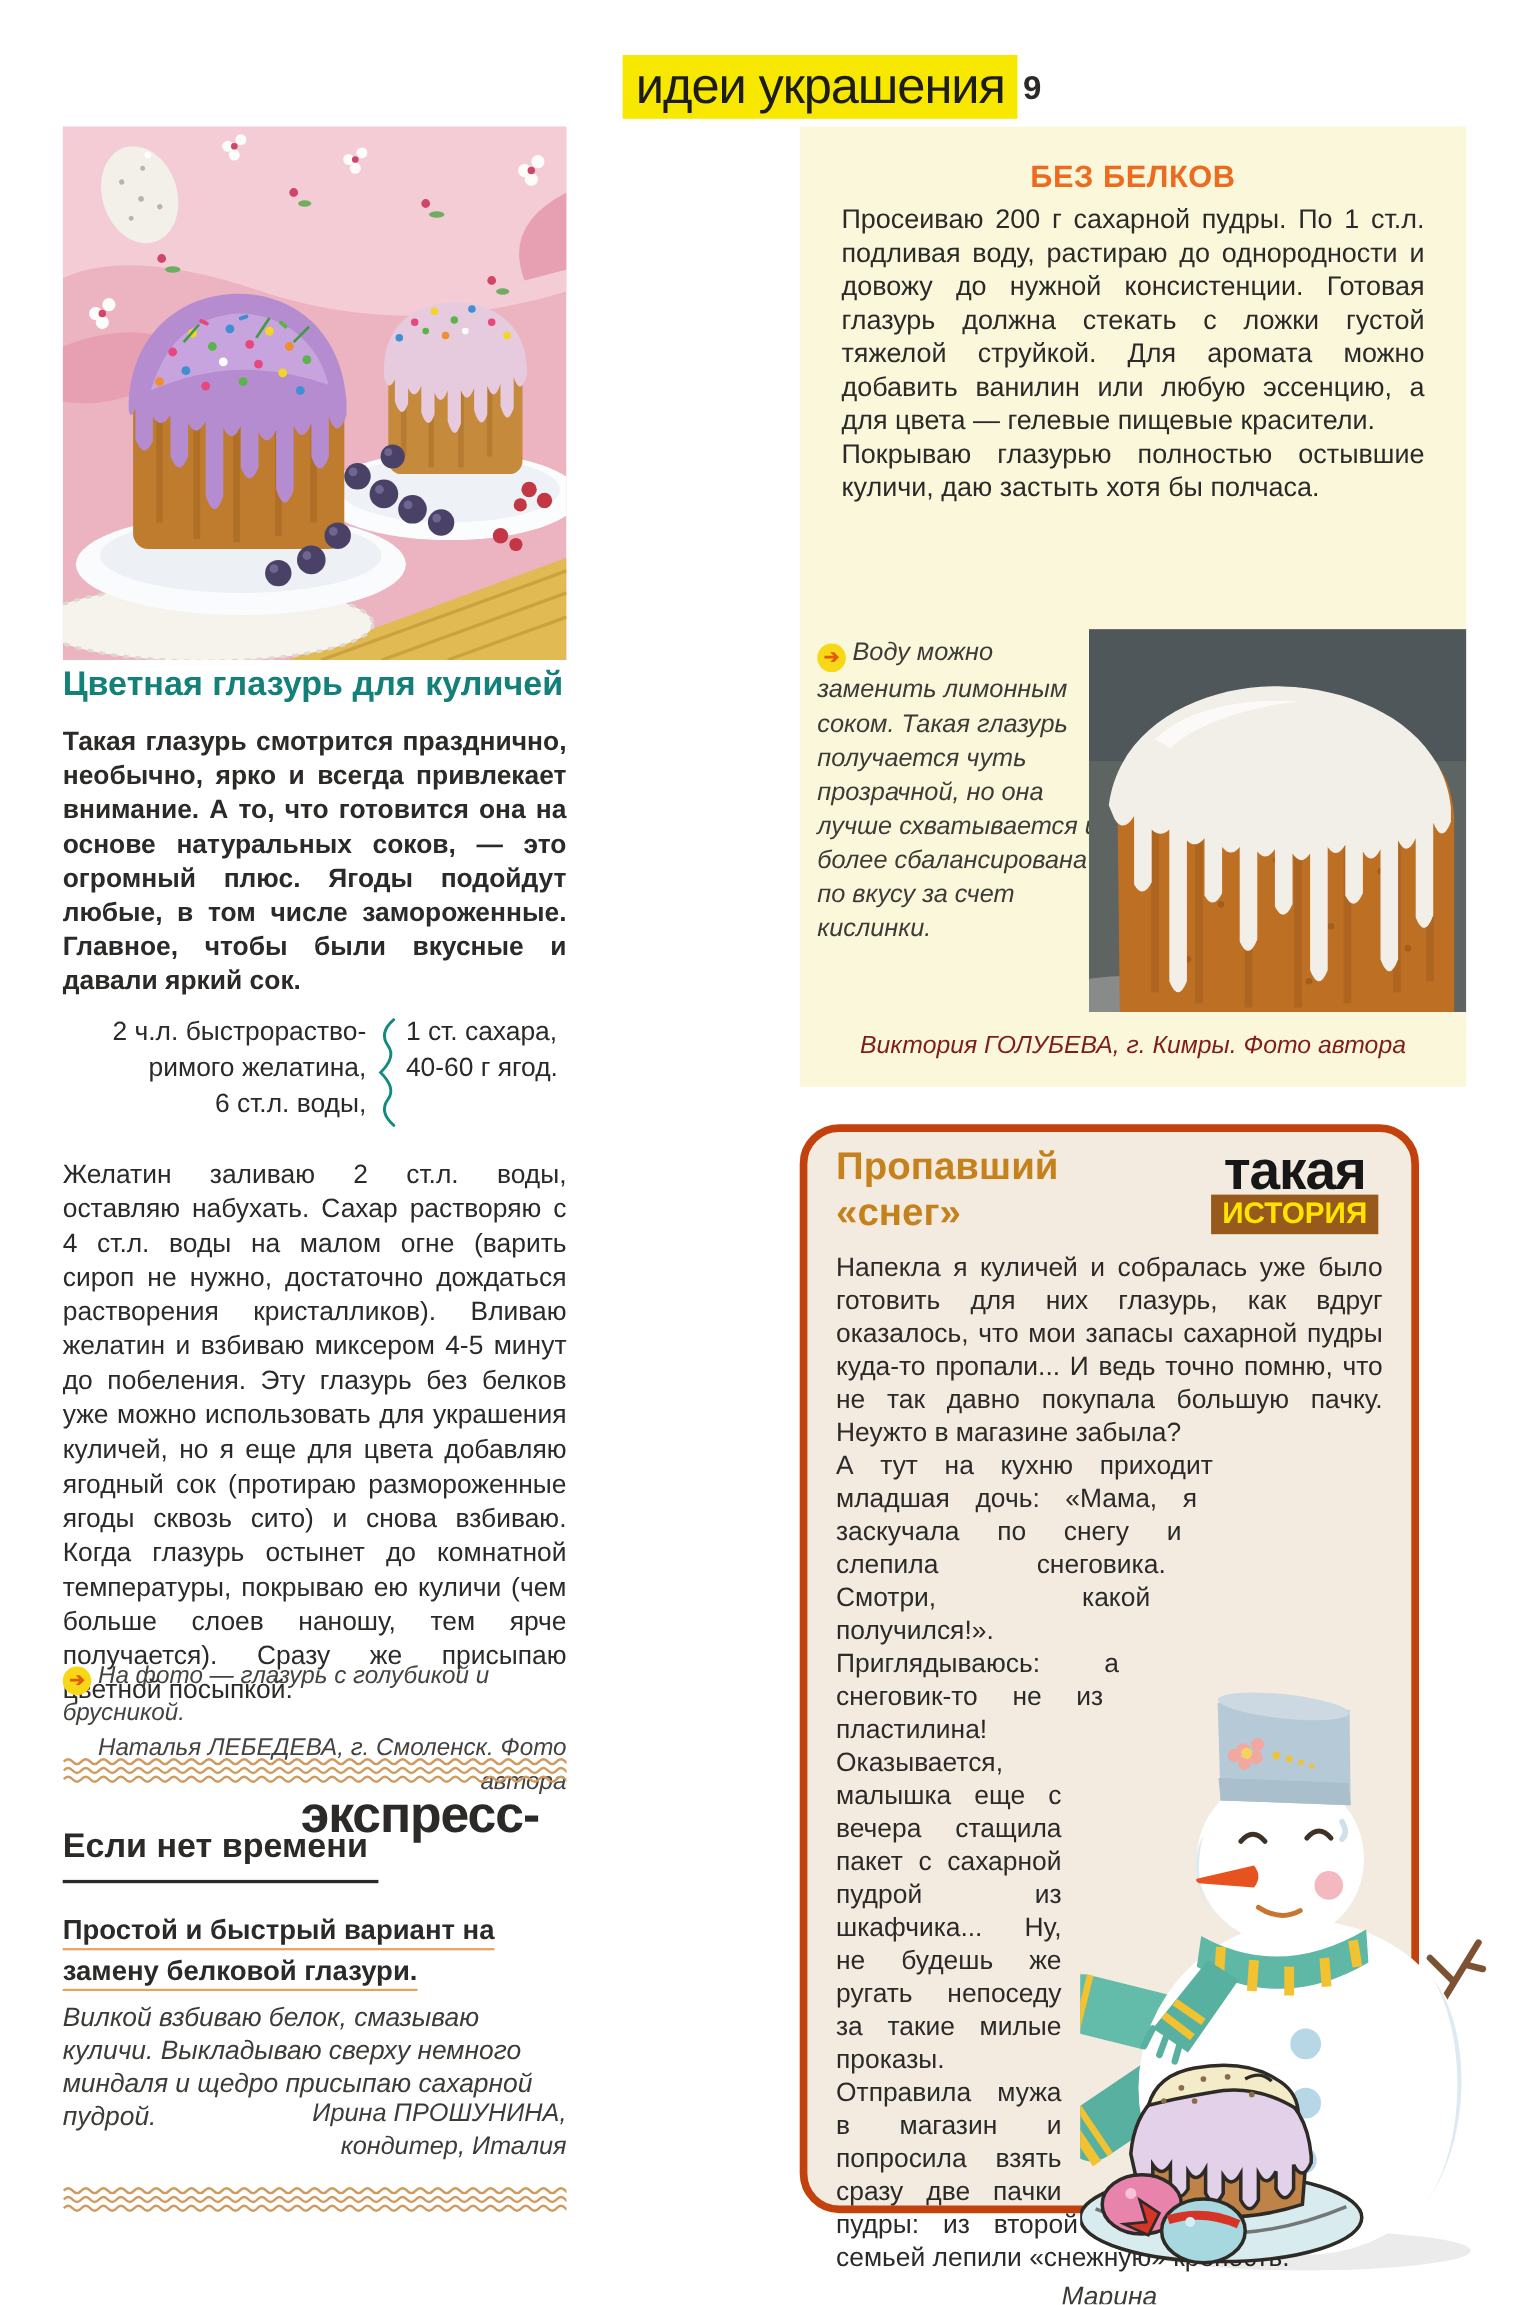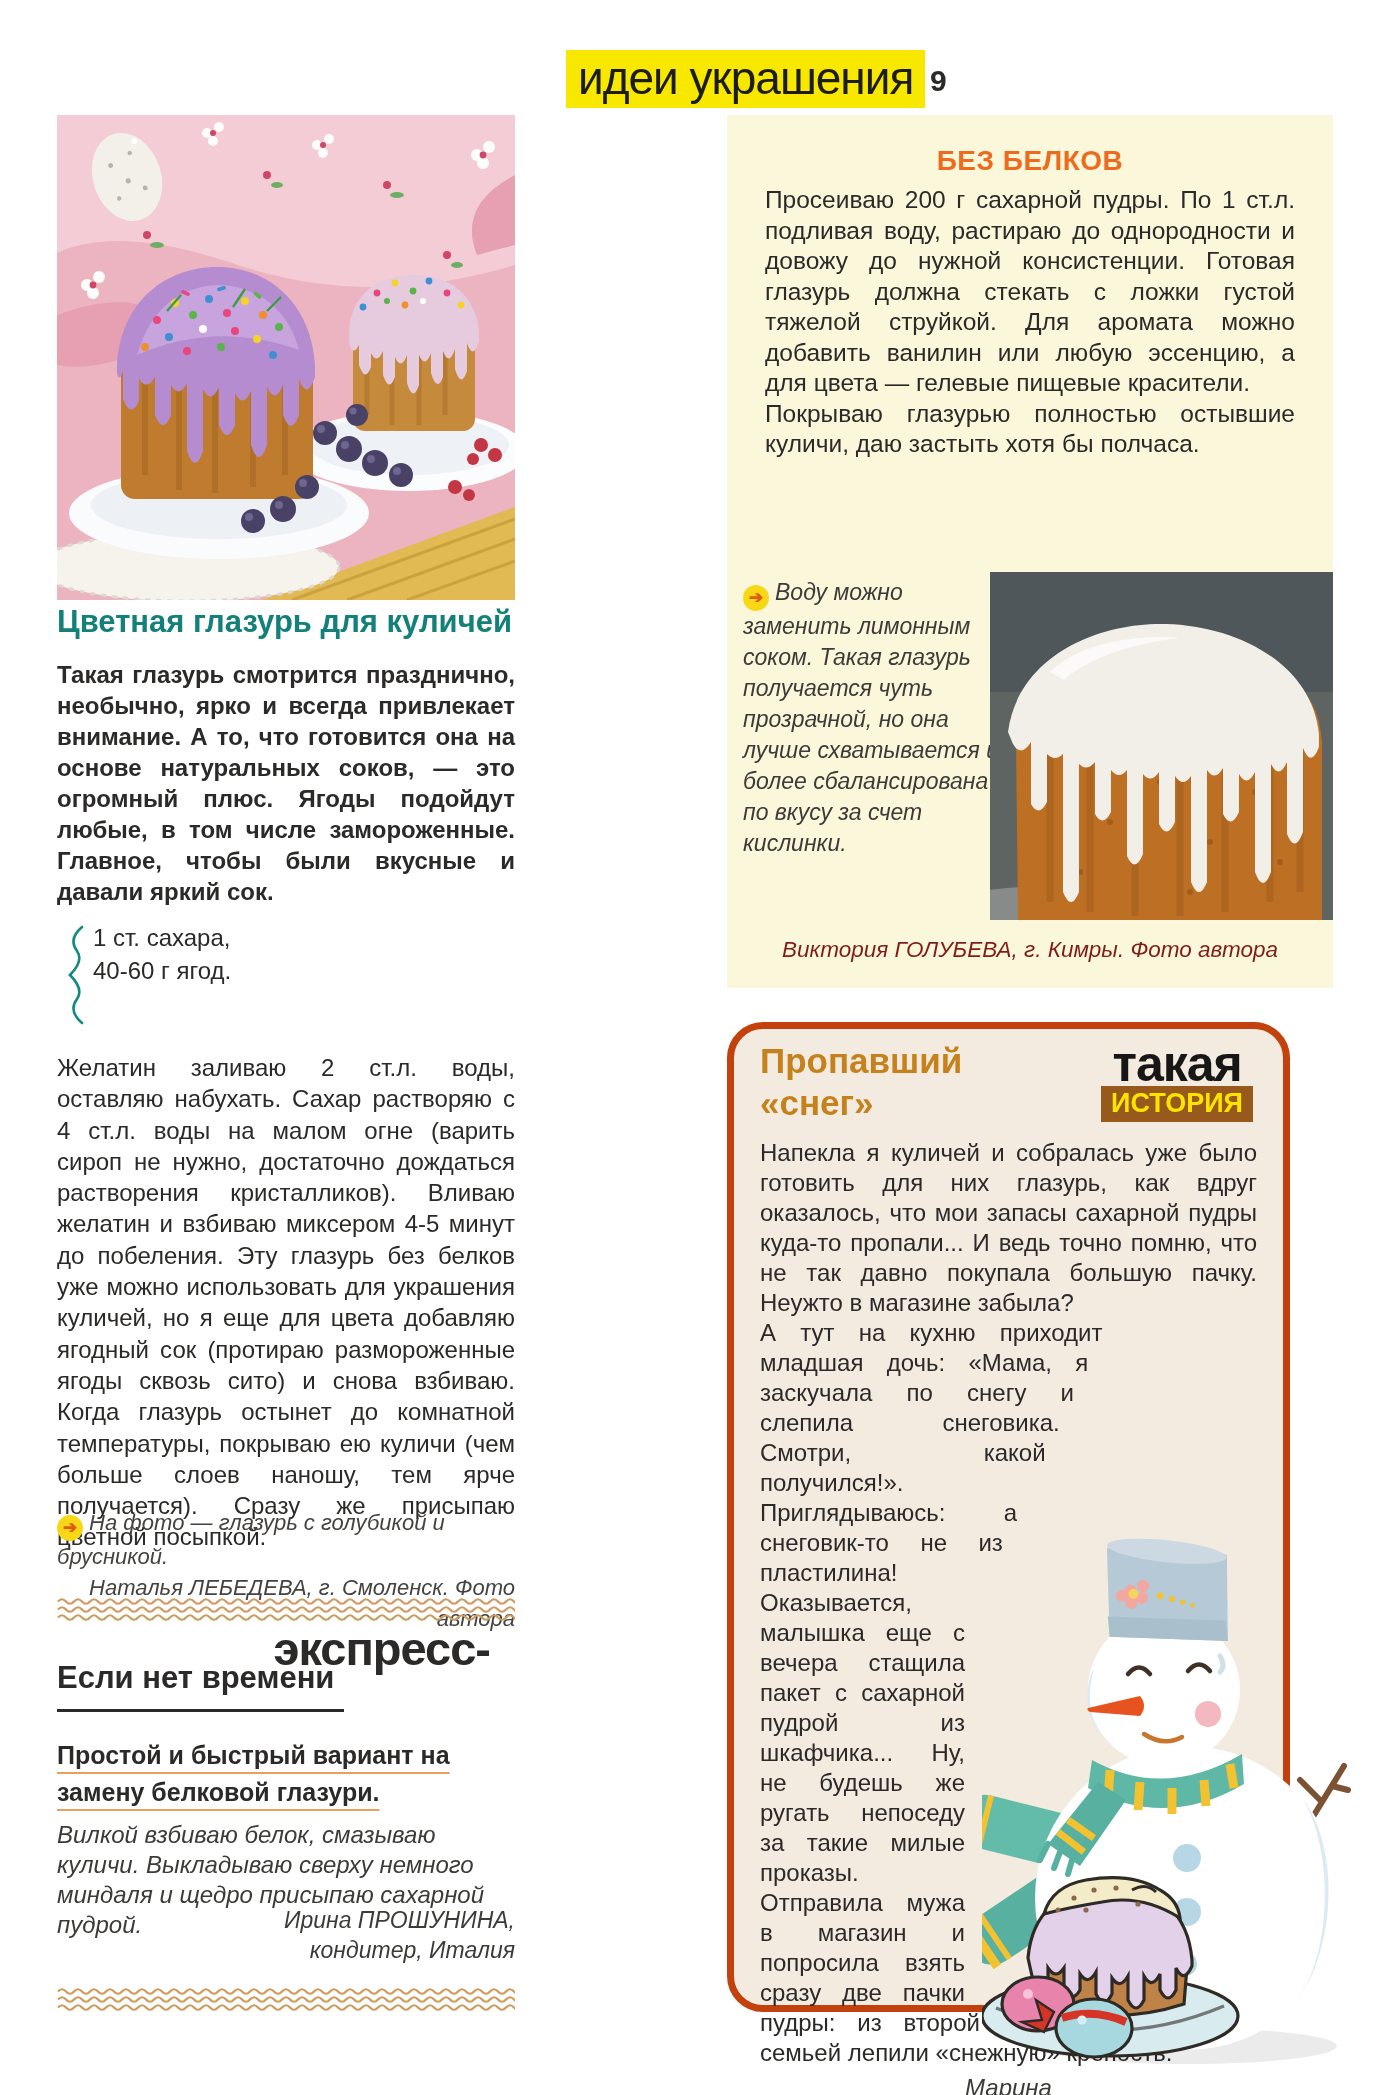--- a/index.html
+++ b/index.html
@@ -222,20 +222,25 @@
             <circle cx="296" cy="296" r="3.6"></circle>
           </g>
       </g>
     </svg>
   </div>
 
   <div class="article-title">Цветная глазурь для куличей</div>
   <div class="intro">Такая глазурь смотрится празднично, необычно, ярко и всегда привлекает внимание. А то, что готовится она на основе натуральных соков, — это огромный плюс. Ягоды подойдут любые, в том числе замороженные. Главное, чтобы были вкусные и давали яркий сок.</div>
 
   <div class="ingredients">
+    <div class="ing-left">
+      <div>2 ч.л. быстрораство-</div>
+      <div>римого желатина,</div>
+      <div>6 ст.л. воды,</div>
+    </div>
     <div class="ing-brace">
       <svg width="26" height="100" viewBox="0 0 26 100">
         <path d="M20 2 Q6 14 15 26 Q22 36 8 50 Q22 64 15 74 Q6 86 20 98" fill="none" stroke="#128a80" stroke-width="2.6" stroke-linecap="round"></path>
       </svg>
     </div>
     <div class="ing-right">
       <div>1 ст. сахара,</div>
       <div>40-60 г ягод.</div>
     </div>
   </div>

